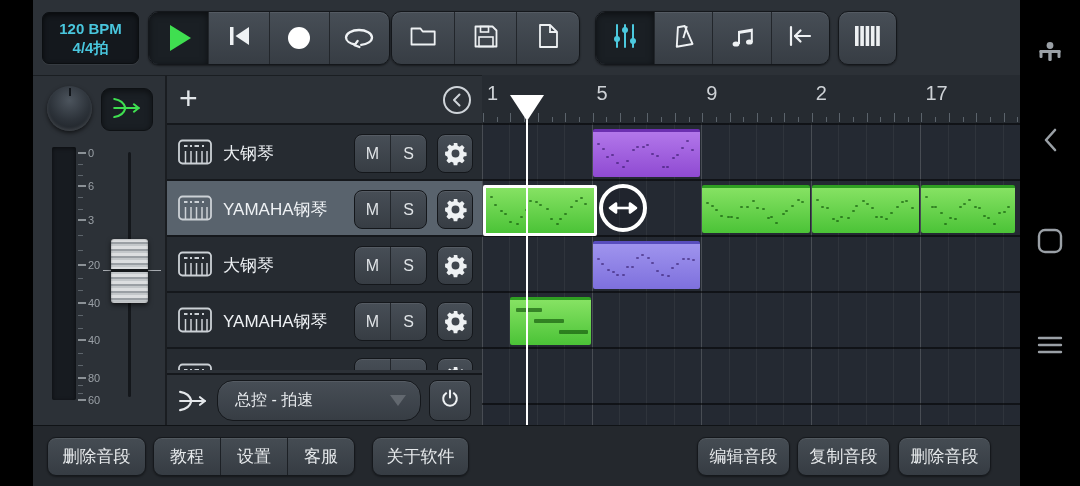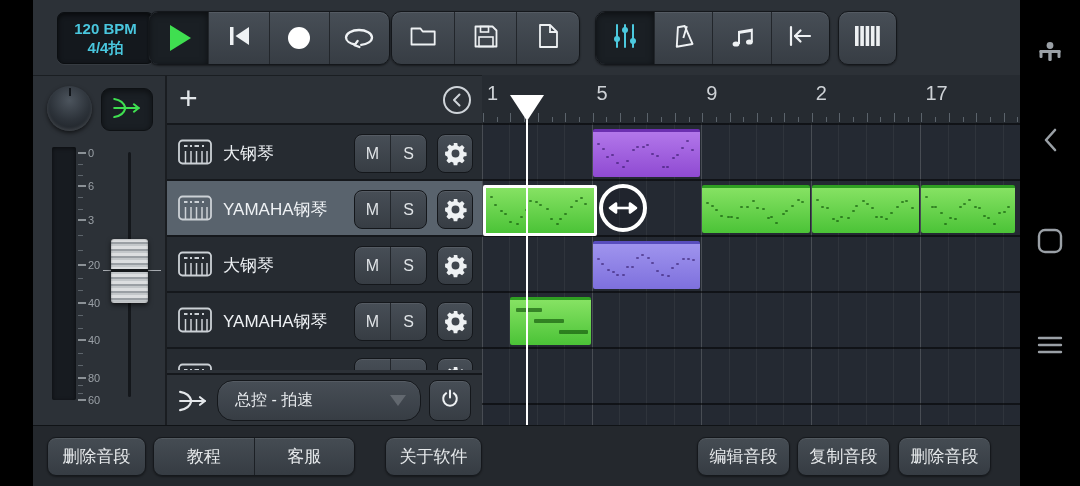--- a/index.html
+++ b/index.html
@@ -6,21 +6,21 @@
   body{width:1080px;height:486px;background:#000;font-family:"Liberation Sans","DejaVu Sans",sans-serif;position:relative;overflow:hidden;-webkit-font-smoothing:antialiased;}
   
   .edge-strip{position:absolute;top:0;height:486px;background:#000;}
   .edge-left{left:0;width:33px;}
   .edge-right{left:1020px;width:60px;}
   .nav-ic{position:absolute;left:0;width:60px;display:flex;justify-content:center;color:#9aa0a6;}
   
   .main{position:absolute;left:33px;top:0;width:987px;height:486px;background:#2c3137;}
   
   .toolbar{position:absolute;left:0;top:0;width:987px;height:75px;background:#2c3137;}
-  .bpmbox{position:absolute;left:9px;top:12px;width:95px;height:50px;background:#14181d;border:1px solid #0b0e11;border-radius:7px;box-shadow:inset 0 2px 5px rgba(0,0,0,.6),0 1px 0 rgba(255,255,255,.05);display:flex;flex-direction:column;align-items:center;justify-content:center;color:#49c6dd;font-size:15px;font-weight:bold;line-height:1.3;margin-left:15px;}
+  .bpmbox{position:absolute;left:9px;top:12px;width:95px;height:50px;background:#14181d;border:1px solid #0b0e11;border-radius:7px;box-shadow:inset 0 2px 5px rgba(0,0,0,.6),0 1px 0 rgba(255,255,255,.05);display:flex;flex-direction:column;align-items:center;justify-content:center;color:#49c6dd;font-size:15px;font-weight:bold;line-height:1.3;}
   .tgroup{position:absolute;top:11px;height:52px;border-radius:10px;background:linear-gradient(#474e56,#373d44);border:1px solid #14171b;box-shadow:inset 0 1px 0 rgba(255,255,255,.08),0 1px 2px rgba(0,0,0,.45);display:flex;overflow:hidden;}
   .tcell{flex:1;display:flex;align-items:center;justify-content:center;border-right:1px solid #22262b;}
   .tcell:last-child{border-right:none;}
   .tcell.active{background:#1a1f24;box-shadow:inset 0 2px 7px rgba(0,0,0,.55);}
   .solo-btn{position:absolute;top:11px;height:52px;border-radius:10px;background:linear-gradient(#474e56,#373d44);border:1px solid #14171b;box-shadow:inset 0 1px 0 rgba(255,255,255,.08),0 1px 2px rgba(0,0,0,.45);display:flex;align-items:center;justify-content:center;}
   .play-tri{width:0;height:0;border-top:13px solid transparent;border-bottom:13px solid transparent;border-left:21px solid #3fdf50;margin-left:4px;}
   .rec-dot{width:22px;height:22px;border-radius:50%;background:#fff;}
   
   .mixstrip{position:absolute;left:0;top:75px;width:132px;height:350px;background:#2c3137;border-top:1px solid #1a1e22;}
   .knob{position:absolute;left:14px;top:10px;width:45px;height:45px;border-radius:50%;background:radial-gradient(circle at 50% 32%,#4c545d 0%,#2d333a 52%,#171b20 100%);box-shadow:0 2px 4px rgba(0,0,0,.6),inset 0 -2px 3px rgba(255,255,255,.12);}
@@ -612,23 +612,24 @@
         </div>
       </div>
     <div class="playhead-tri" id="ph-tri" style="left: 27.84px; top: 20px;"></div>
     <div class="playhead-line" id="ph-line" style="left: 43.84px; top: 45px; height: 305px;"></div>
   </div>
 
   <div class="bottombar">
     <div class="bbtn" style="left:14px;width:97px;">删除音段</div>
     <div class="bgrp" style="left:120px;width:200px;">
       <div class="bgcell">教程</div>
+      <div class="bgcell">设置</div>
       <div class="bgcell">客服</div>
     </div>
-    <div class="bbtn" style="left:352px;width:95px;">关于软件</div>
+    <div class="bbtn" style="left:339px;width:95px;">关于软件</div>
     <div class="bbtn" style="left:664px;width:91px;">编辑音段</div>
     <div class="bbtn" style="left:764px;width:91px;">复制音段</div>
     <div class="bbtn" style="left:865px;width:91px;">删除音段</div>
   </div>
 </div>
 
 <div class="edge-strip edge-right">
   <span class="nav-ic" style="top:40px;">
       <svg width="30" height="32" viewBox="0 0 30 32">
         <g fill="#9aa0a6">

